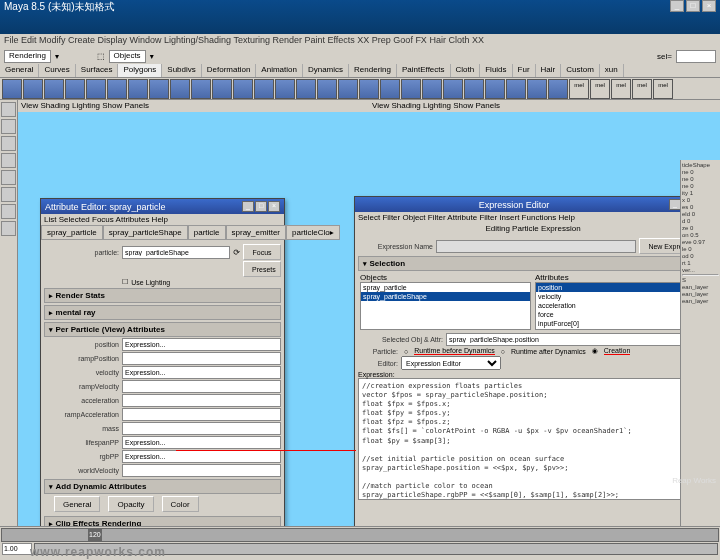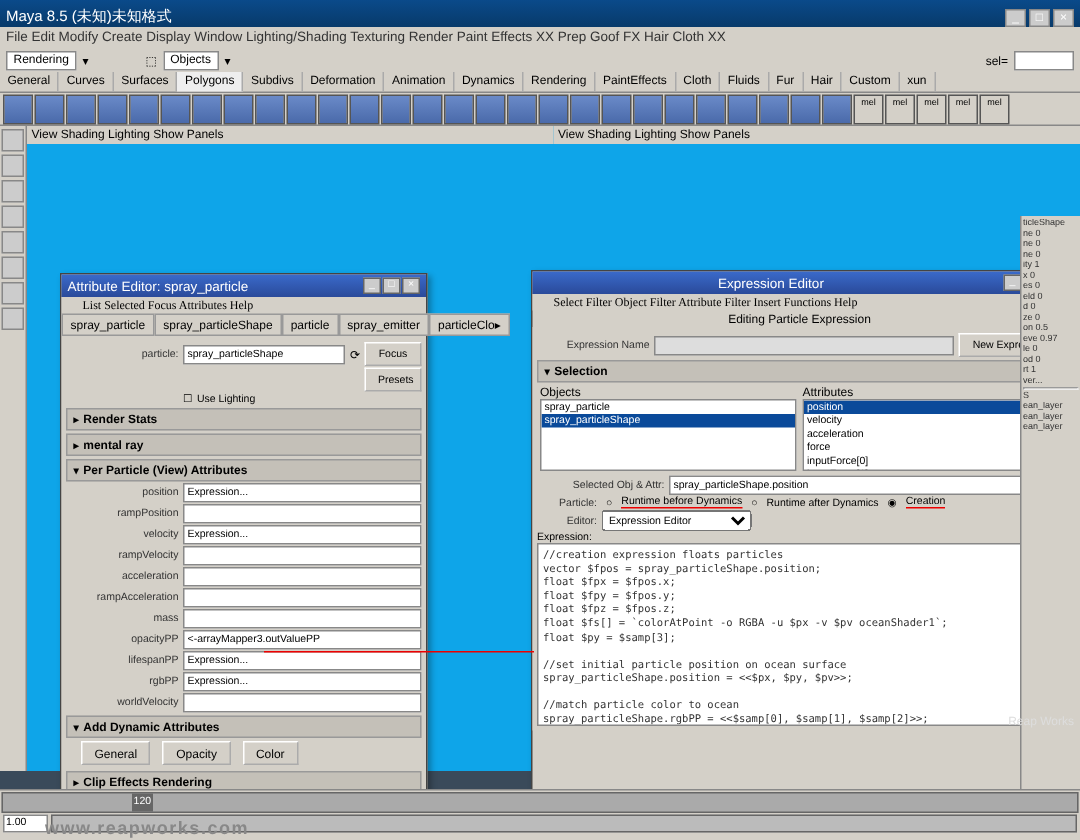--- a/index.html
+++ b/index.html
@@ -1,38 +1,38 @@
 <!DOCTYPE html>
 <html><head>
 <meta charset="utf-8">
 <style>
 * { box-sizing: border-box; margin: 0; padding: 0; font-family: Arial, sans-serif; }
 body { background: #3a4a5a; font-size: 9px; width: 720px; height: 560px; overflow: hidden; position: relative; }
-.titlebar { background: linear-gradient(#0a4a8a,#083a6a); color: #fff; height: 18px; display: flex; align-items: flex-end; padding: 0 4px; font-size: 10px; justify-content: space-between; }
+.titlebar { background: linear-gradient(#0a4a8a,#083a6a); color: #fff; height: 34px; display: flex; align-items: flex-start; padding: 0 4px; font-size: 10px; justify-content: space-between; }
 .titlebar .ctrls { display: flex; gap: 2px; }
 .titlebar .ctrls div { width: 14px; height: 12px; background: #ccc; border: 1px solid #888; font-size: 8px; text-align: center; line-height: 10px; }
 .menubar { background: #d4d0c8; height: 14px; font-size: 9px; color: #333; padding: 1px 4px; }
 .toolbar-main { background: #d4d0c8; height: 16px; display: flex; align-items: center; gap: 4px; padding: 1px 4px; font-size: 8px; }
 .toolbar-main .box { background: #fff; border: 1px solid #888; padding: 0 4px; height: 13px; }
 .shelf { background: #d4d0c8; height: 14px; border-bottom: 1px solid #888; display: flex; font-size: 8px; }
 .shelf .tab { padding: 1px 5px; border-right: 1px solid #aaa; }
 .shelf .tab.active { background: #eee; }
 .icons-row { background: #d4d0c8; height: 22px; display: flex; gap: 1px; padding: 1px 2px; border-bottom: 1px solid #888; }
 .icons-row .ico { width: 20px; height: 20px; background: linear-gradient(#6a8ac8,#4a6aaa); border: 1px solid #555; }
 .icons-row .ico.mel { background: #d4d0c8; font-size: 6px; text-align: center; padding-top: 2px; }
 .workspace { display: flex; height: 430px; }
 .leftbar { width: 18px; background: #d4d0c8; border-right: 1px solid #888; display: flex; flex-direction: column; gap: 2px; padding: 2px 1px; }
 .leftbar div { width: 15px; height: 15px; background: #ccc; border: 1px solid #888; }
-.viewport-area { flex: 1; background: #0ea5e9; position: relative; }
+.viewport-area { flex: 1; background: #7dd3fc; position: relative; }
 .vp-menubar { background: #d4d0c8; font-size: 8px; padding: 1px 3px; height: 12px; }
 .panel { position: absolute; background: #d4d0c8; border: 1px solid #444; box-shadow: 2px 2px 4px rgba(0,0,0,.3); }
 .panel-title { background: linear-gradient(#3a6aca,#2a4a9a); color: #fff; font-size: 9px; padding: 2px 4px; display: flex; justify-content: space-between; align-items: center; }
 .panel-title .pcls { display: flex; gap: 1px; }
 .panel-title .pcls div { width: 12px; height: 11px; background: #ccc; border: 1px solid #666; font-size: 7px; text-align: center; }
-.panel-menu { font-size: 8px; padding: 1px 14px; background: #d4d0c8; font-family: Liberation Serif, serif; }
+.panel-menu { font-size: 8px; padding: 1px 3px; background: #d4d0c8; }
 .panel-tabs { display: flex; font-size: 8px; background: #c4c0b8; }
 .panel-tabs div { padding: 2px 5px; border: 1px solid #999; background: #d4d0c8; }
 .panel-body { padding: 3px; font-size: 8px; background: #d4d0c8; }
 .field-row { display: flex; align-items: center; margin: 1px 0; gap: 3px; }
 .field-row .lbl { width: 75px; text-align: right; color: #333; font-size: 7px; }
 .field-row input, .field-row .val { flex: 1; height: 13px; border: 1px solid #888; background: #fff; font-size: 7px; padding: 0 2px; }
 .section-hdr { background: #c4c0b8; padding: 2px 4px; font-size: 8px; font-weight: bold; border: 1px solid #999; margin-top: 2px; display: flex; align-items: center; gap: 3px; }
 .section-hdr::before { content: "▸"; font-size: 7px; }
 .section-hdr.open::before { content: "▾"; }
 .attr-editor { left: 22px; top: 98px; width: 245px; height: 400px; }
@@ -211,24 +211,20 @@
             </div>
             <div class="field-row">
               <span class="lbl">rampAcceleration</span>
               <input value="" style="font-size: 7px;">
             </div>
             <div class="field-row">
               <span class="lbl">mass</span>
               <input value="" style="font-size: 7px;">
             </div>
             <div class="field-row">
-              <span class="lbl">opacityPP</span>
-              <input value="&lt;-arrayMapper3.outValuePP" style="font-size: 7px;">
-            </div>
-            <div class="field-row">
               <span class="lbl">lifespanPP</span>
               <input value="Expression..." style="font-size: 7px;">
             </div>
             <div class="field-row">
               <span class="lbl">rgbPP</span>
               <input value="Expression..." style="font-size: 7px;">
             </div>
             <div class="field-row">
               <span class="lbl">worldVelocity</span>
               <input value="" style="font-size: 7px;">

